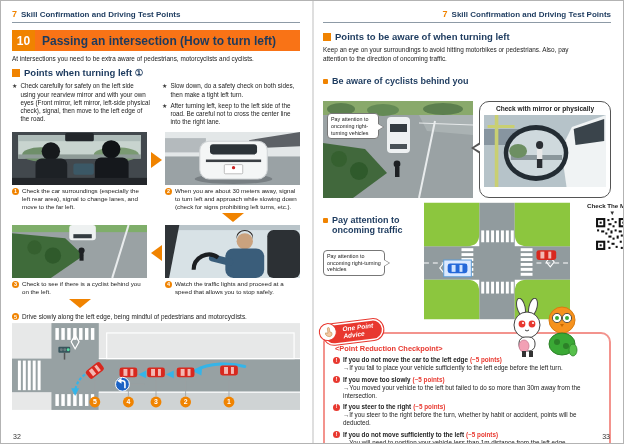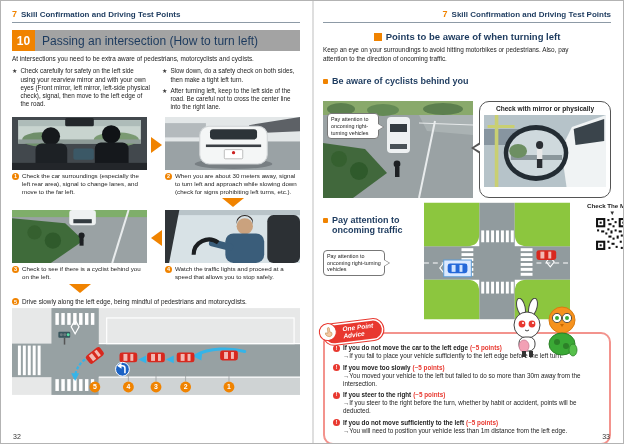--- a/index.html
+++ b/index.html
@@ -13,24 +13,24 @@
     background:linear-gradient(90deg,#eee,#cfcfcf,#eee); }
   .page { position:absolute; top:0; height:444px; width:304px; padding:8px 7px 4px 9px; }
   .page-left { left:2px; }
   .page-right { left:315px; padding:8px 9px 4px 7px; }
 
   .pg-header { display:flex; align-items:baseline; gap:4px; font-size:8px; font-weight:bold;
     color:#1c3a5e; border-bottom:1.5px solid #8d9aa6; padding-bottom:3px; }
   .page-right .pg-header { justify-content:flex-end; }
   .hdr-num { color:#f08300; font-size:9px; }
 
-  .section-bar { margin-top:7px; background:#a3a3a3; display:flex; align-items:stretch; gap:7px; height:21px; }
+  .section-bar { margin-top:7px; background:#f97316; display:flex; align-items:stretch; gap:7px; height:21px; }
   .section-num { background:#f08300; color:#fff; font-weight:bold; font-size:12px; width:23px;
     display:flex; align-items:center; justify-content:center; }
-  .section-title { color:#1c3a5e; font-weight:normal; font-size:12px; align-self:center; }
+  .section-title { color:#1c3a5e; font-weight:bold; font-size:12px; align-self:center; }
 
   .intro { font-size:6.4px; margin:4px 0 4px; line-height:1.3; }
 
   .h2 { display:flex; align-items:center; gap:4px; color:#1c3a5e; font-weight:bold; font-size:9.5px; margin:4px 0 4px; }
   .sq { width:8px; height:8px; background:#f08300; flex:none; }
 
   .cols { display:flex; gap:12px; font-size:6.3px; line-height:1.3; }
   .col { flex:1; }
   .star { display:flex; gap:3px; margin-bottom:3px; }
   .star-icon { color:#3c3c3c; font-size:6px; line-height:1.4; flex:none; }
@@ -113,20 +113,24 @@
       <span>Skill Confirmation and Driving Test Points</span>
     </div>
 
     <div class="section-bar">
       <span class="section-num">10</span>
       <span class="section-title">Passing an intersection (How to turn left)</span>
     </div>
 
     <div class="intro">At intersections you need to be extra aware of pedestrians, motorcyclists and cyclists.</div>
 
+    <div class="h2">
+      <span class="sq"></span>
+      <span>Points when turning left ①</span>
+    </div>
 
     <div class="cols">
       <div class="col">
         <div class="star">
           <span class="star-icon">★</span>
           <span>Check carefully for safety on the left side using your rearview mirror and with your own eyes (Front mirror, left mirror, left-side physical check), signal, then move to the left edge of the road.</span>
         </div>
       </div>
       <div class="col">
         <div class="star">
@@ -350,21 +354,21 @@
 
     <div class="page-no">32</div>
   </div>
 
   <div class="page page-right">
     <div class="pg-header">
       <span class="hdr-num">7</span>
       <span>Skill Confirmation and Driving Test Points</span>
     </div>
 
-    <div class="h2" style="margin-top:8px;justify-content:center;">
+    <div class="h2" style="margin-top:8px;">
       <span class="sq"></span>
       <span>Points to be aware of when turning left</span>
     </div>
     <div class="body-txt" style="max-width:250px;">Keep an eye on your surroundings to avoid hitting motorbikes or pedestrians. Also, pay attention to the direction of oncoming traffic.</div>
 
     <div class="h3">
       <span class="dot"></span>
       <span>Be aware of cyclists behind you</span>
     </div>
 
@@ -564,20 +568,21 @@
         <span class="badge-hand">
           <svg width="11" height="11" viewBox="0 0 11 11">
             <path d="M4 9 Q2 8 2.5 5.5 L5 6 L5 1.5 Q5 0.5 6 0.5 Q7 0.5 7 1.8 L7 5 Q9.5 5.5 9 7.5 Q8.5 9.5 6.5 9.8 Z" fill="#f5c9a4" stroke="#b5803f" stroke-width="0.5"></path>
           </svg>
         </span>
         <div>One Point</div>
         <div>Advice</div>
       </div>
 
       <div class="advice">
+        <div class="cp-title">&lt;Point Reduction Checkpoint&gt;</div>
 
         <div class="cp-item">
           <div class="cp-head">
             <span class="cp-bullet">!</span>
             <span><span>If you do not move the car to the left edge</span><span class="cp-points">(−5 points)</span></span>
           </div>
           <div class="cp-detail">→If you fail to place your vehicle sufficiently to the left edge before the left turn.</div>
         </div>
 
         <div class="cp-item">

